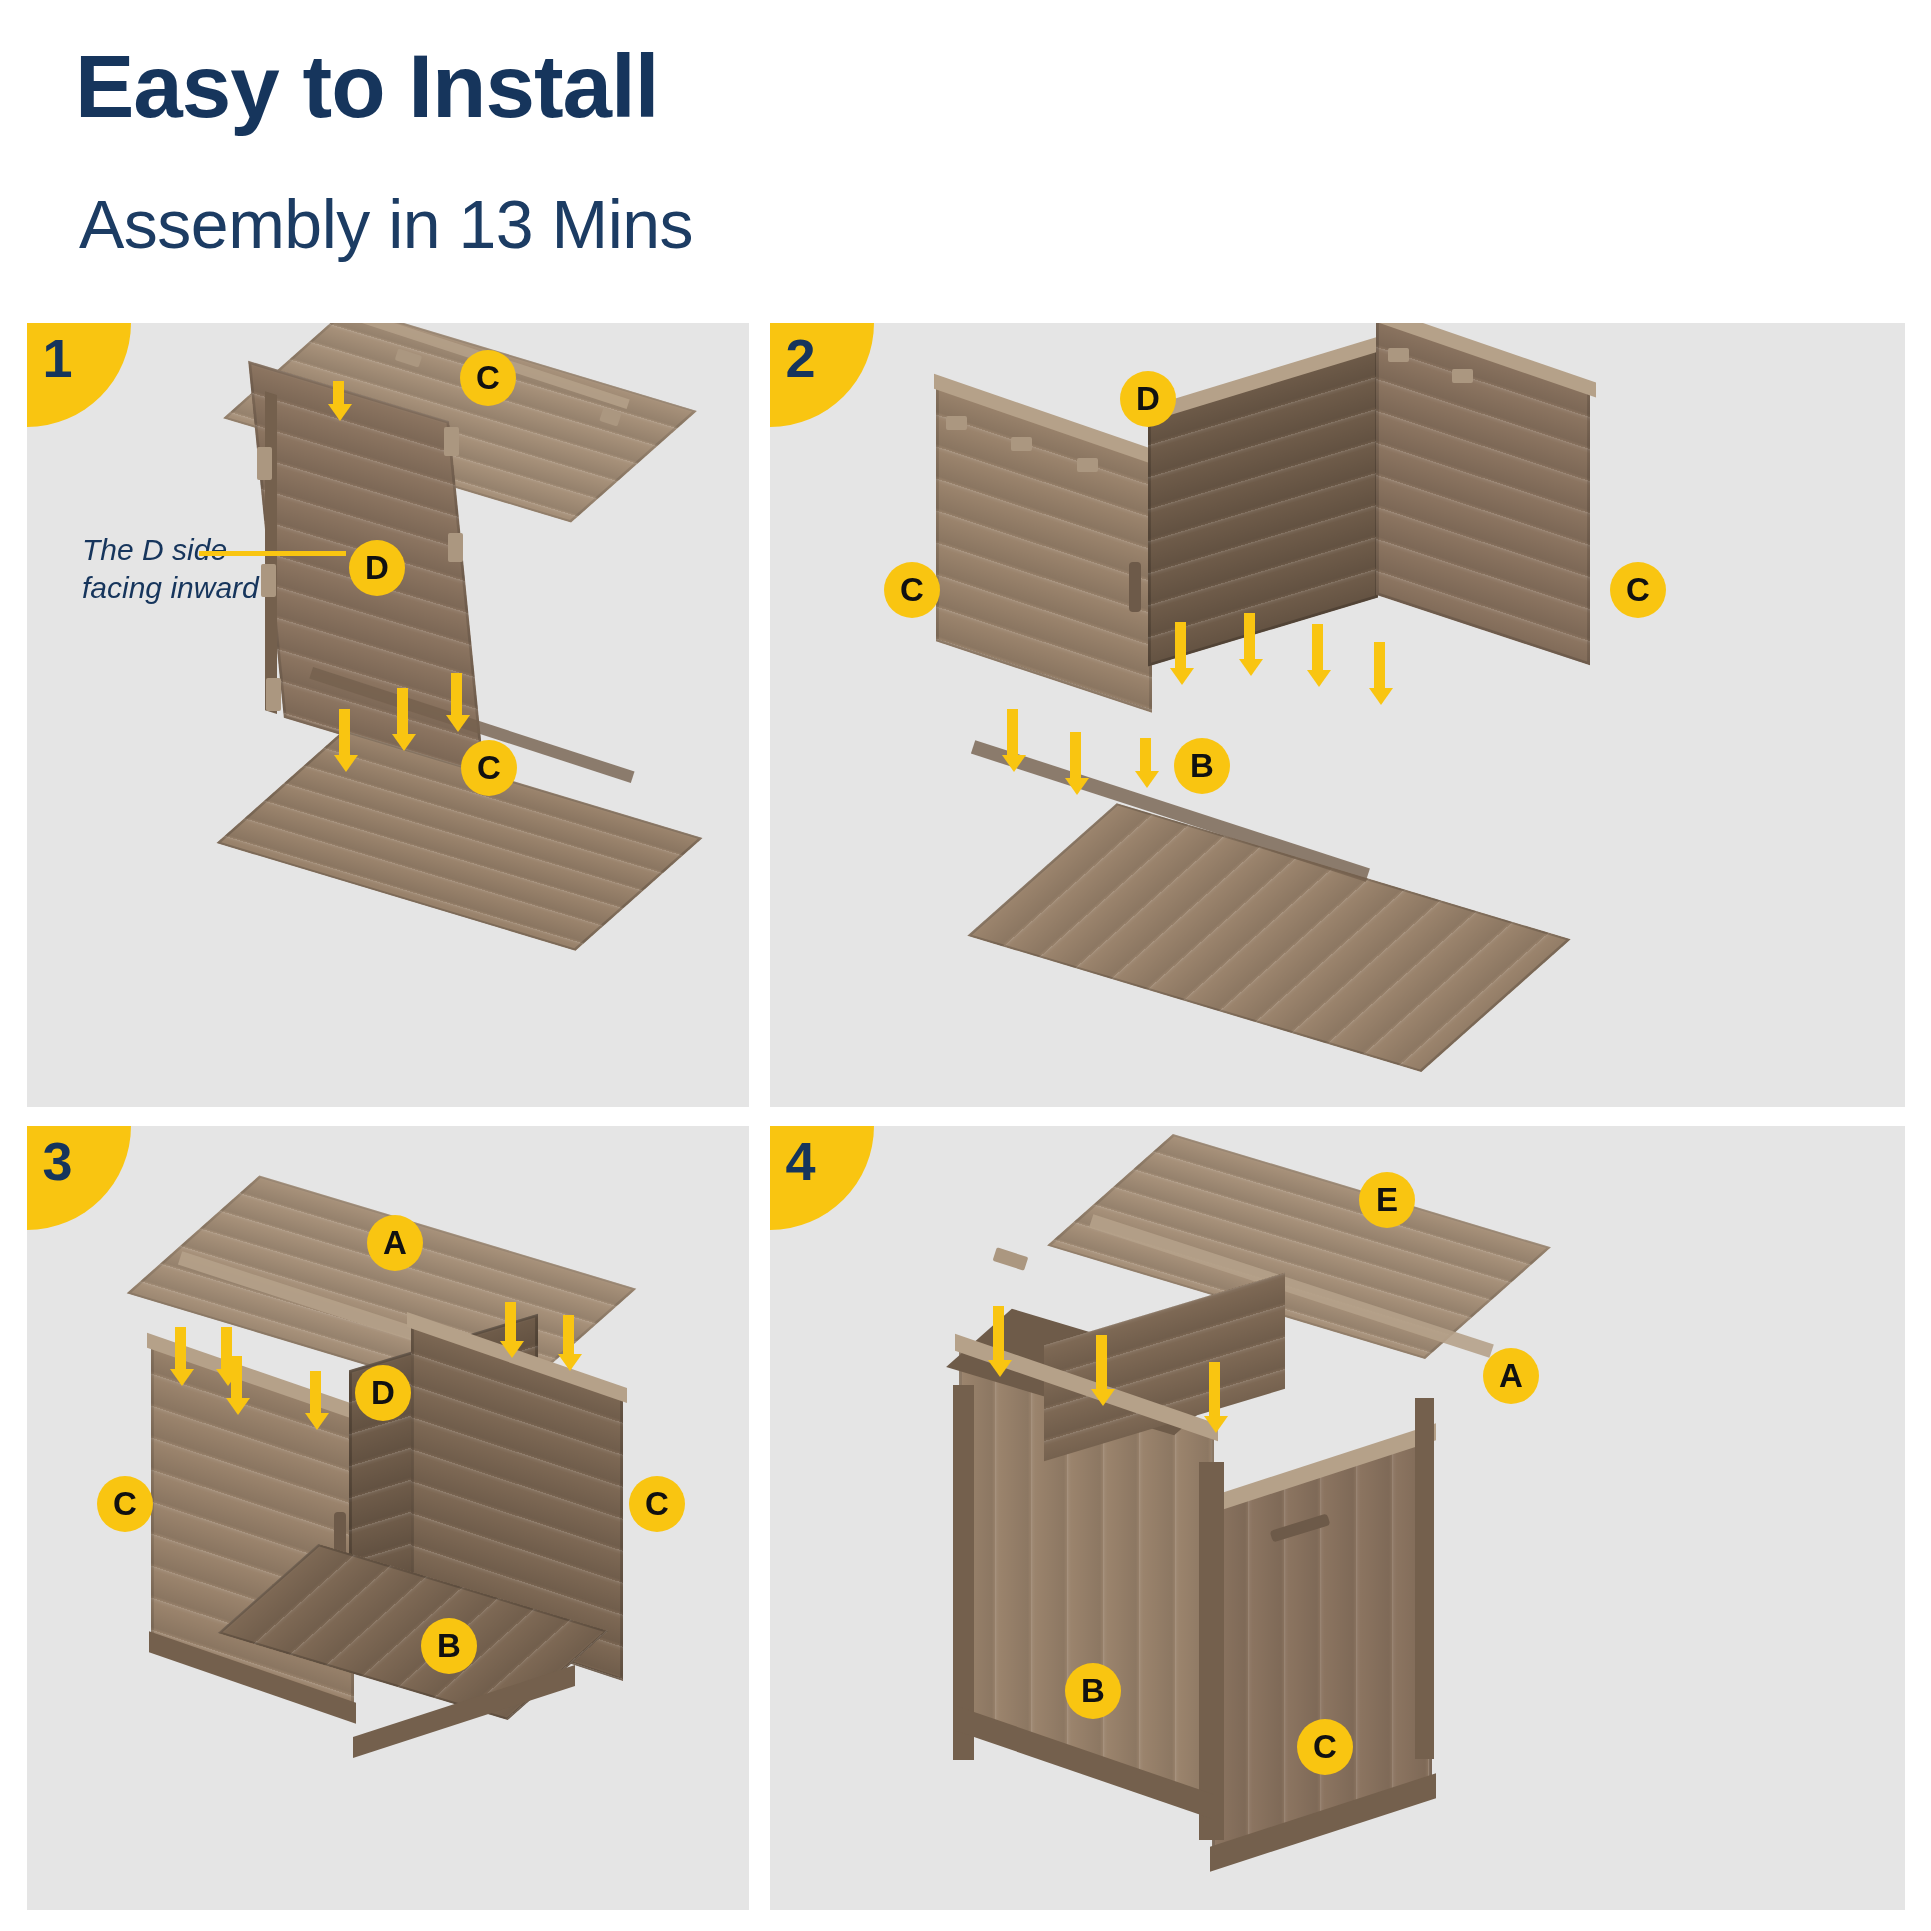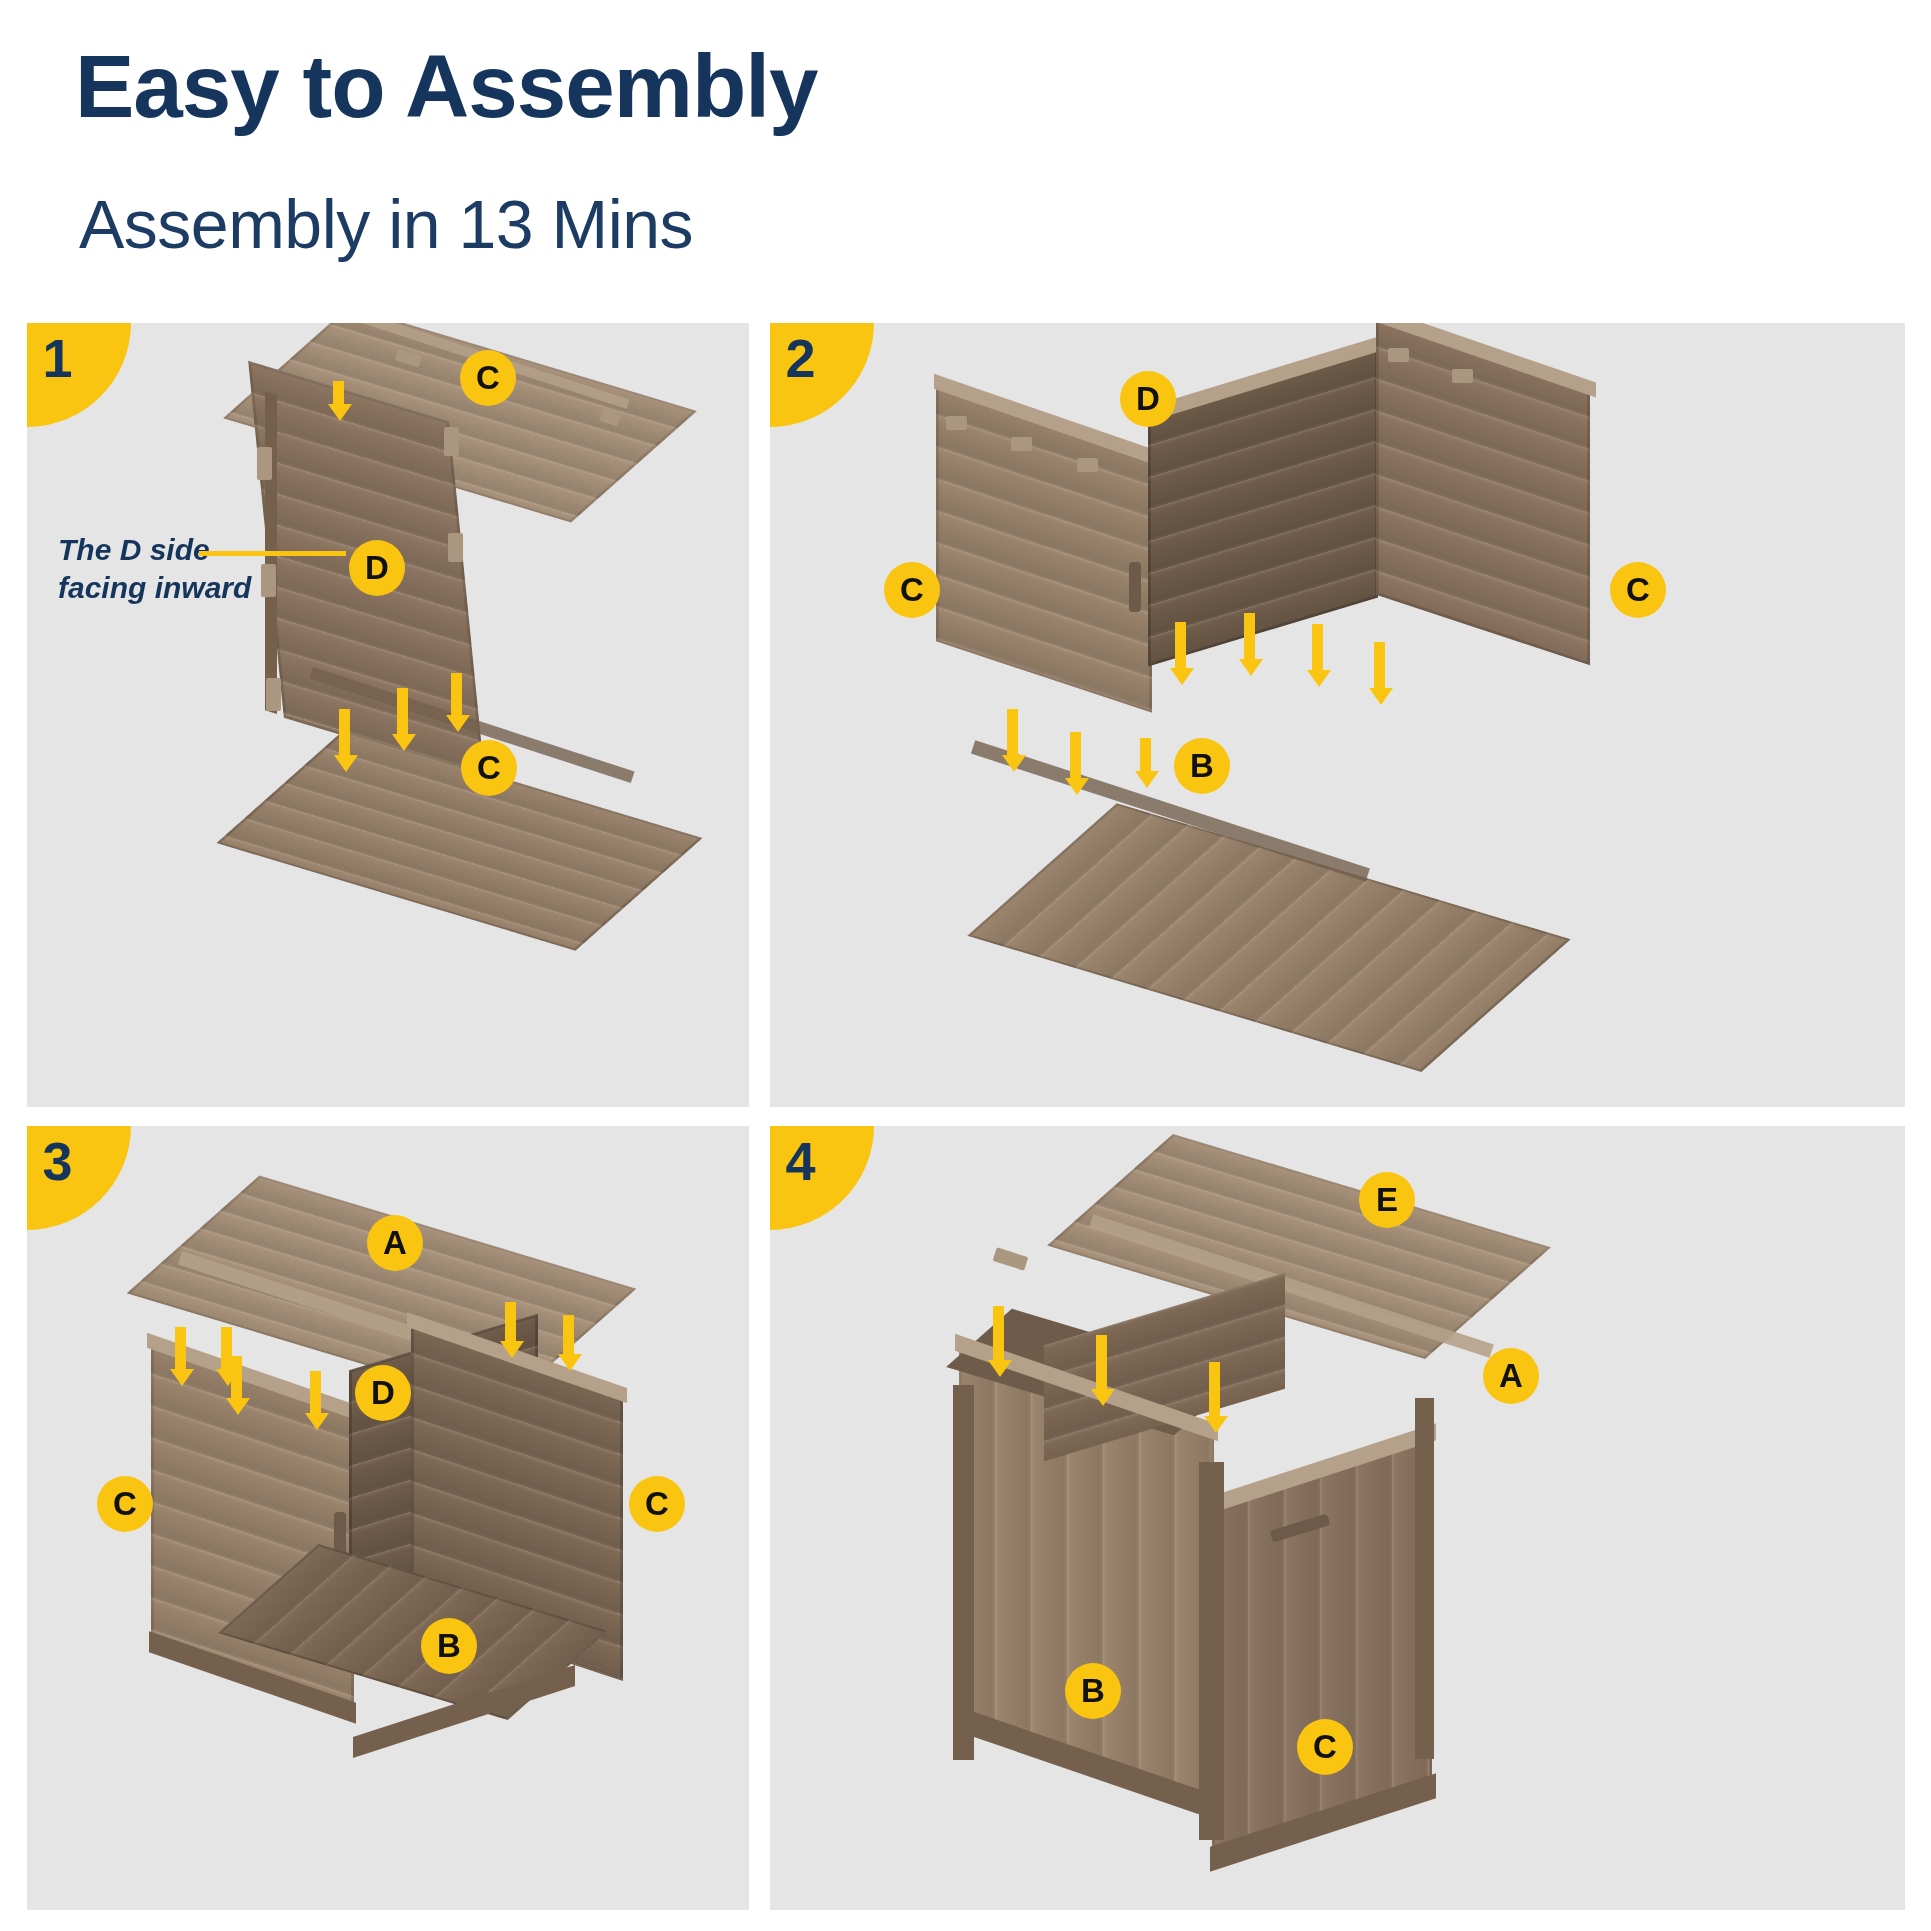--- a/index.html
+++ b/index.html
@@ -41,22 +41,22 @@
 
   
   .lbadge {
     position:absolute; width:56px; height:56px; border-radius:50%;
     background:#f9c511; color:#111111;
     font-size:33px; font-weight:bold; line-height:56px; text-align:center;
   }
 
   
   .annot {
-    position:absolute; font-style:italic; font-weight:bold;
-    color:#16355c; font-size:30px; line-height:1.28; white-space:pre-line;
+    position:absolute; font-style:italic; font-weight:normal;
+    color:#16355c; font-size:30px; line-height:1.28; white-space:pre-line;margin-left:24px;
   }
   .leader { position:absolute; height:4.8px; background:#f9c511; }
 
   
   .arrow { position:absolute; width:21px; }
   .arrow .shaft { width:10.6px; margin:0 auto; background:#f9c511; }
   .arrow .head {
     width:0; height:0; margin:0 auto;
     border-left:12.6px solid transparent; border-right:12.6px solid transparent;
     border-top:17.4px solid #f9c511;
@@ -96,21 +96,21 @@
   .rimd { position:absolute; background:#74604d; }
   .tab { position:absolute; background:#ab9780; border-radius:1.9px; }
   .handle { position:absolute; background:#6d5a49; border-radius:3.9px; }
 </style>
 </head>
 <body>
 
 <div id="root">
 
   <div class="hdr">
-    <div class="title">Easy to Assembly</div>
+    <div class="title">Easy to Install</div>
     <div class="subtitle">Assembly in 13 Mins</div>
   </div>
 
   <div class="panel" id="p1">
 
     <div class="part" style="left:259px; top:-9.7px; width:348px; height:203px;
                 transform:matrix(1,0.30,-0.62,0.55,0,0);">
       <div class="face planks-h tone-a" style="box-shadow:inset 0 0 0 2.9px rgba(0,0,0,.10);"></div>
     </div>
     <div class="rim" style="left:290px; top:27px; width:319px; height:9.7px; transform:rotate(18deg); opacity:.85;"></div>

